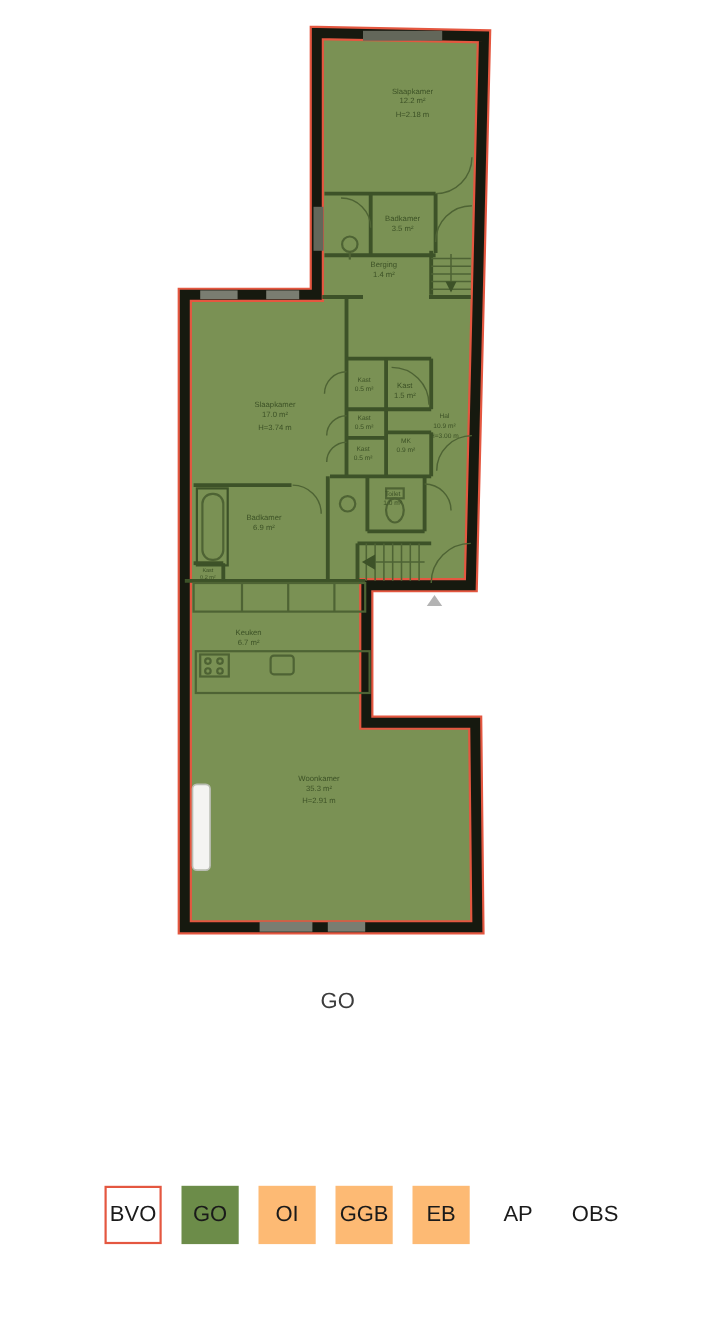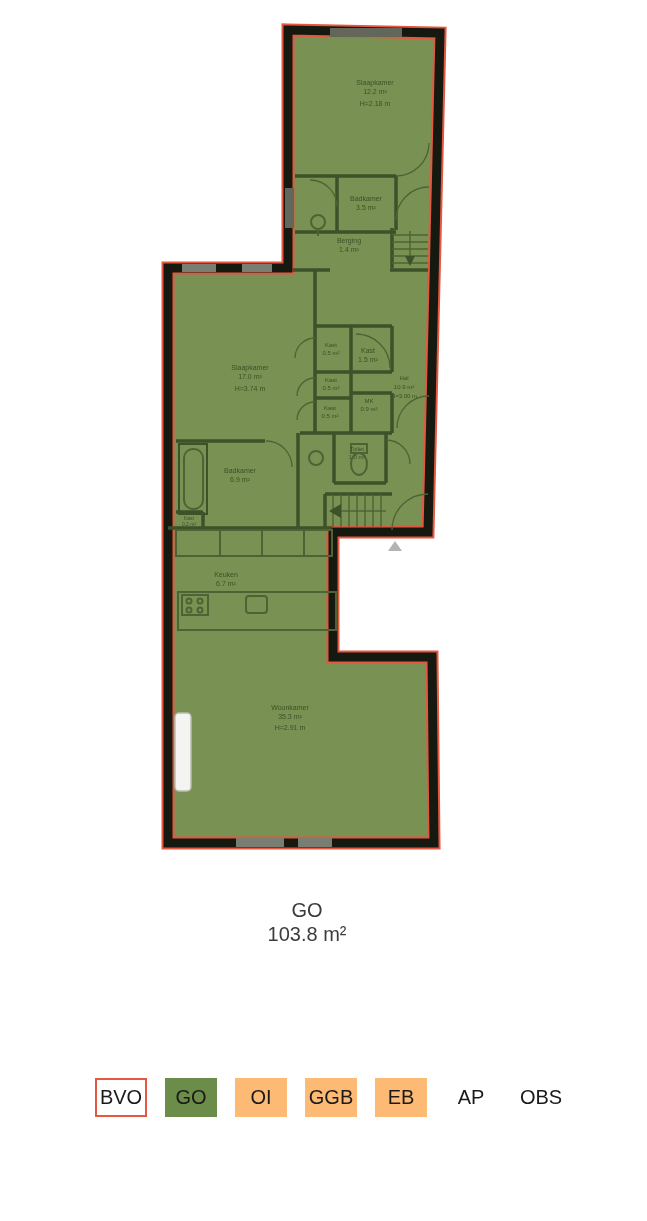--- a/index.html
+++ b/index.html
@@ -19,21 +19,21 @@
   .fixture{stroke:#3d5228;stroke-width:2;fill:none;}
   .summary{
     position:absolute;top:898px;left:0;width:614px;text-align:center;
     color:#3c3c3c;font-size:20px;line-height:24px;
   }
   .legend{
     position:absolute;left:95px;top:1078px;display:flex;gap:18px;
     align-items:center;
   }
   .legend .item{
-    box-sizing:border-box;width:52px;height:39px;display:flex;
+    box-sizing:border-box;width:52px;height:53px;display:flex;
     align-items:center;justify-content:center;font-size:20px;color:#1a1a1a;
     cursor:pointer;user-select:none;
   }
   .legend .item.outline{background:#ffffff;border:2px solid #e45740;}
   .legend .item.green{background:#6c8c49;}
   .legend .item.gray{background:#fdba74;}
   .legend .item.plain{background:transparent;}
 </style>
 </head>
 <body>
@@ -224,21 +224,20 @@
     <g>
       <text class="room-label" x="290" y="710">Woonkamer</text>
       <text class="room-label" x="290" y="719">35.3 m²</text>
       <text class="room-label" x="290" y="730">H=2.91 m</text>
     </g>
   </g>
 </svg>
 
 <div class="summary">
   <div>GO</div>
-  <div>103.8 m²</div>
 </div>
 
 <div class="legend">
   <div class="item outline">BVO</div>
   <div class="item green">GO</div>
   <div class="item gray">OI</div>
   <div class="item gray">GGB</div>
   <div class="item gray">EB</div>
   <div class="item plain">AP</div>
   <div class="item plain">OBS</div>

